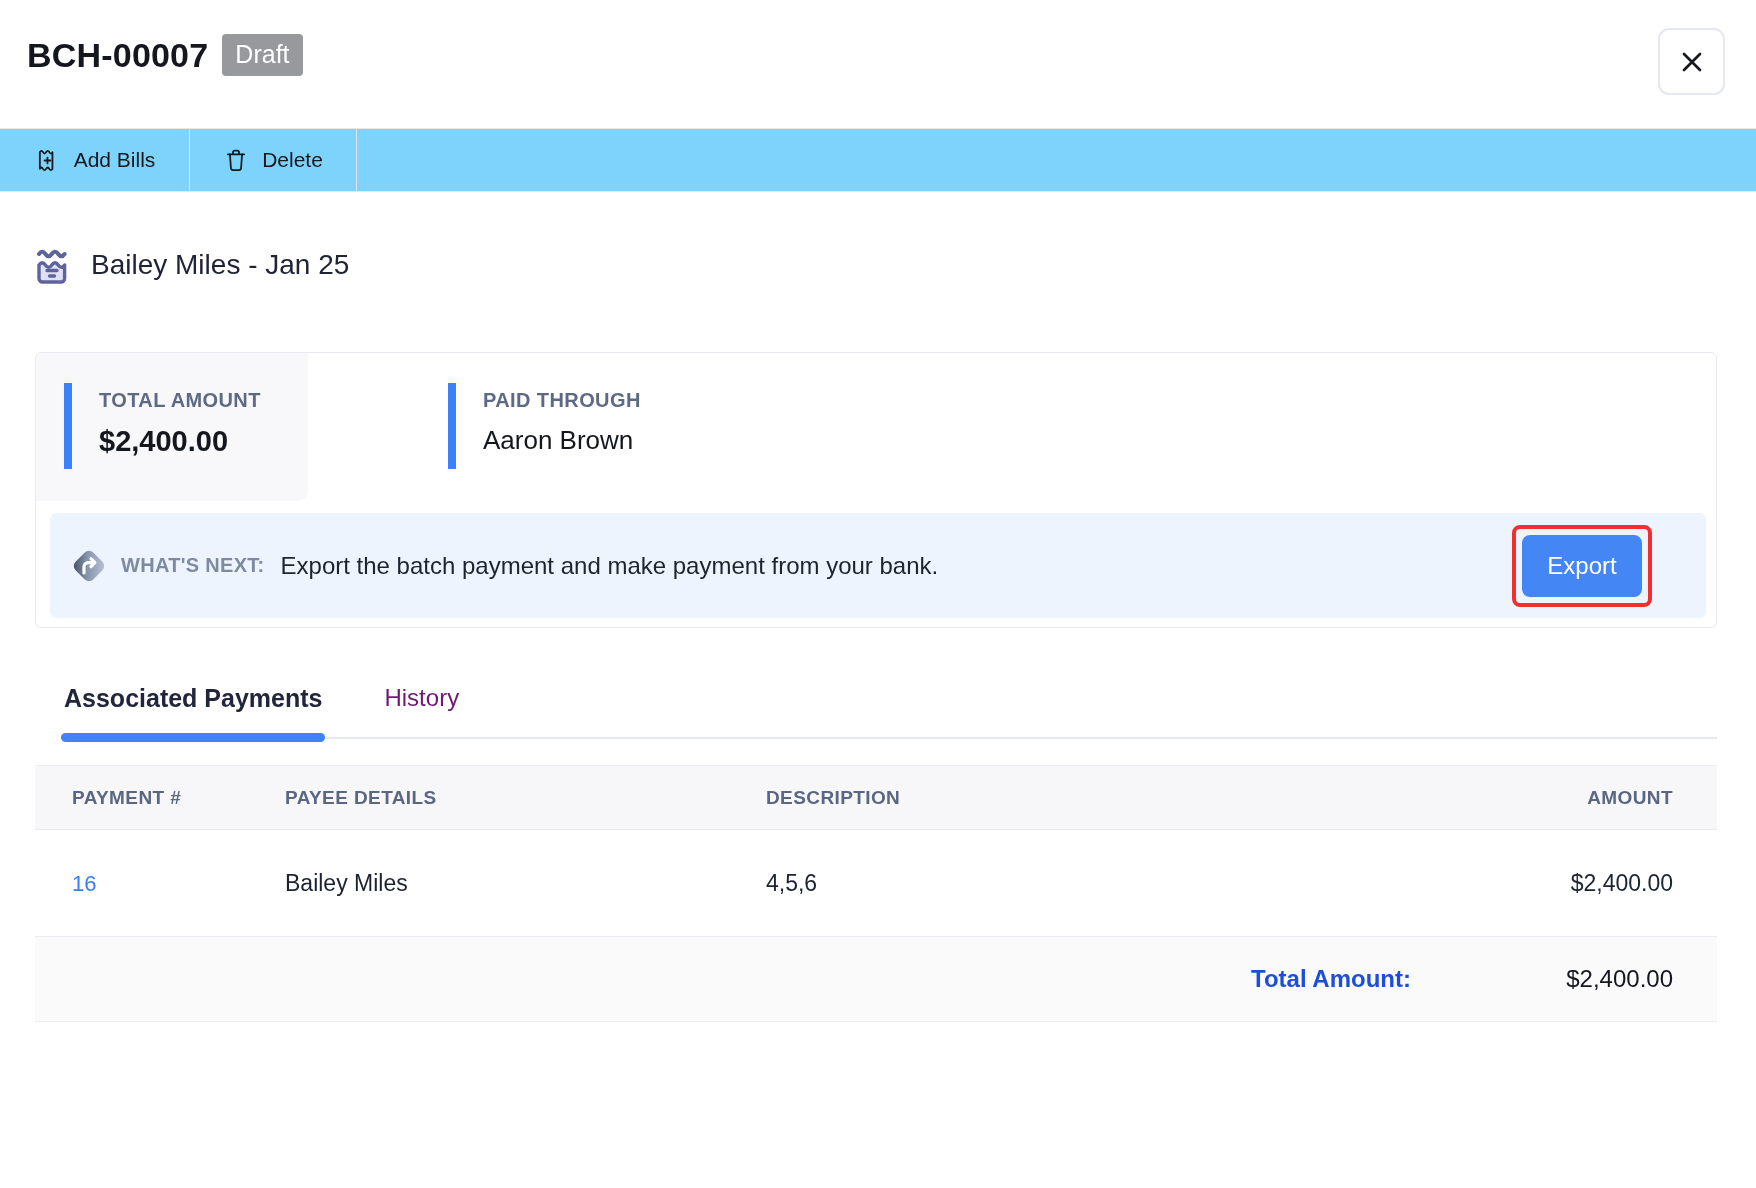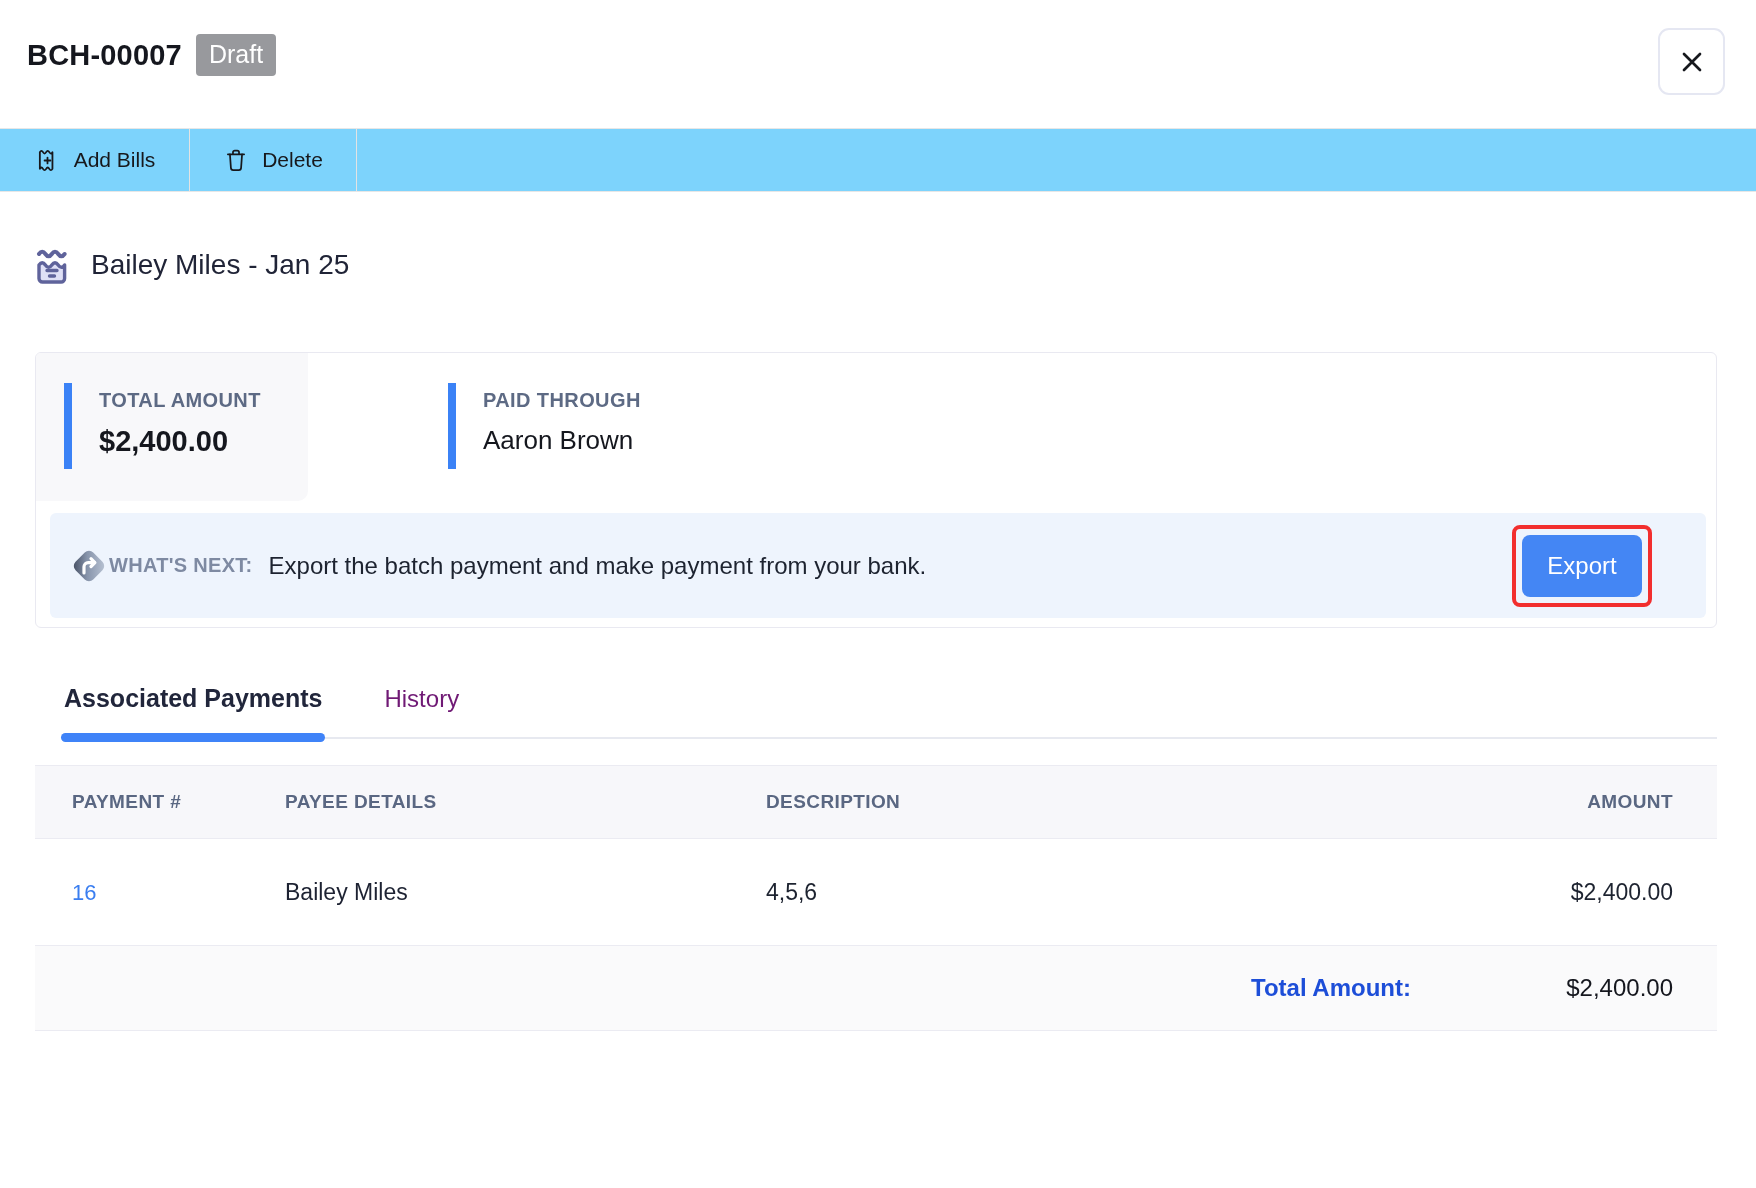--- a/index.html
+++ b/index.html
@@ -2,21 +2,21 @@
 <html><head>
 <meta charset="utf-8">
 <style>
   * { margin:0; padding:0; box-sizing:border-box; }
   html,body { background:#fff; }
   body { font-family:"Liberation Sans","DejaVu Sans",sans-serif; color:#1d2330; }
   .screen { position:relative; width:1756px; height:1188px; background:#fff; overflow:hidden; }
 
   
   .title-row { position:absolute; left:27px; top:34px; display:flex; align-items:center; gap:14px; }
-  .page-title { font-size:29px; font-weight:700; color:#15171e; letter-spacing:.2px; }
+  .page-title { font-size:34px; font-weight:700; color:#15171e; letter-spacing:.2px; }
   .status-badge { background:#98999d; color:#fff; font-size:25px; padding:5px 13px 7px; border-radius:4px; line-height:1.2; }
   .close-btn { position:absolute; right:31px; top:28px; width:67px; height:67px; border:2px solid #e5e7f2; border-radius:11px; background:#fff; display:flex; align-items:center; justify-content:center; cursor:pointer; }
 
   
   .toolbar { position:absolute; left:0; top:128px; width:1756px; height:64px; background:#7dd3fc; border-top:1px solid #e7e7e7; border-bottom:1px solid #e7e7e7; display:flex; }
   .tb-btn { height:100%; display:flex; align-items:center; justify-content:center; gap:13px; font-size:21px; color:#17181c; border-right:1px solid #e3e3e3; cursor:pointer; background:transparent; }
   .tb-btn.add { width:190px; }
   .tb-btn.del { width:167px; }
 
   
@@ -30,34 +30,34 @@
   .stat.total { left:28px; }
   .stat.paid { left:412px; }
   .stat { border-left:8px solid #3b82f6; padding:6px 0 10px 27px; min-height:86px; }
   .stat-label { font-size:20px; font-weight:600; color:#5d6a84; letter-spacing:.4px; }
   .stat-value { margin-top:13px; font-size:26px; color:#15171e; }
   .stat.total .stat-value { font-size:29px; font-weight:700; }
 
   
   .banner { position:absolute; left:14px; top:160px; width:1656px; height:105px; background:#eef4fd; border-radius:6px; display:flex; align-items:center; }
   .wn-icon { margin-left:19px; flex:none; width:40px; height:40px; }
-  .wn-label { margin-left:0; font-size:20px; font-weight:700; color:#7e8aa2; letter-spacing:.3px; white-space:nowrap; }
+  .wn-label { margin-left:12px; font-size:20px; font-weight:700; color:#7e8aa2; letter-spacing:.3px; white-space:nowrap; }
   .wn-msg { margin-left:16px; font-size:24px; color:#1d2330; }
   .export-highlight { margin-left:auto; margin-right:54px; border:4px solid #f22e2e; border-radius:8px; padding:6px; }
   .export-btn { width:120px; height:62px; background:#4486f4; border:none; border-radius:8px; color:#fff; font-size:24px; font-family:inherit; display:flex; align-items:center; justify-content:center; cursor:pointer; }
 
   
-  .tabs { position:absolute; left:64px; top:684px; width:1653px; display:flex; gap:62px; border-bottom:2px solid #e7e9f0;align-items:center; }
+  .tabs { position:absolute; left:64px; top:684px; width:1653px; display:flex; gap:62px; border-bottom:2px solid #e7e9f0; }
   .tab { position:relative; padding-bottom:24px; font-size:24px; color:#701a75; cursor:pointer; }
   .tab.active { font-size:25px; font-weight:700; color:#21263b; }
   .tab.active::after { content:""; position:absolute; left:-3px; right:-3px; bottom:-5px; height:9px; background:#3f83f8; border-radius:6px; }
 
   
   .table { position:absolute; left:35px; top:765px; width:1682px; font-size:23px; }
-  .thead { display:flex; align-items:center; height:74px; background:#f7f7fa; border-top:1px solid #ebebf2; border-bottom:1px solid #ebebf2; font-size:19px; font-weight:600; color:#5a6782; letter-spacing:.4px; }
+  .thead { display:flex; align-items:center; height:65px; background:#f7f7fa; border-top:1px solid #ebebf2; border-bottom:1px solid #ebebf2; font-size:19px; font-weight:600; color:#5a6782; letter-spacing:.4px; }
   .trow { display:flex; align-items:center; min-height:107px; background:#fff; border-bottom:1px solid #ebebf2; }
   .col-payment { width:250px; padding-left:37px; }
   .col-payee   { width:481px; }
   .col-desc    { flex:1; }
   .col-amount  { width:350px; text-align:right; padding-right:44px; }
   .payment-link { color:#3a7ef0; font-size:22px; font-weight:500; text-decoration:none; cursor:pointer; }
   .payee-name { font-size:23px; font-weight:500; color:#1d2232; }
   .payee-account { margin-top:14px; font-size:21px; color:#6b7691; }
   .total-row { display:flex; align-items:center; justify-content:flex-end; height:85px; background:#fafafb; border-bottom:1px solid #ebebf2; }
   .total-label { font-size:24px; font-weight:600; color:#1d4ed8; }

